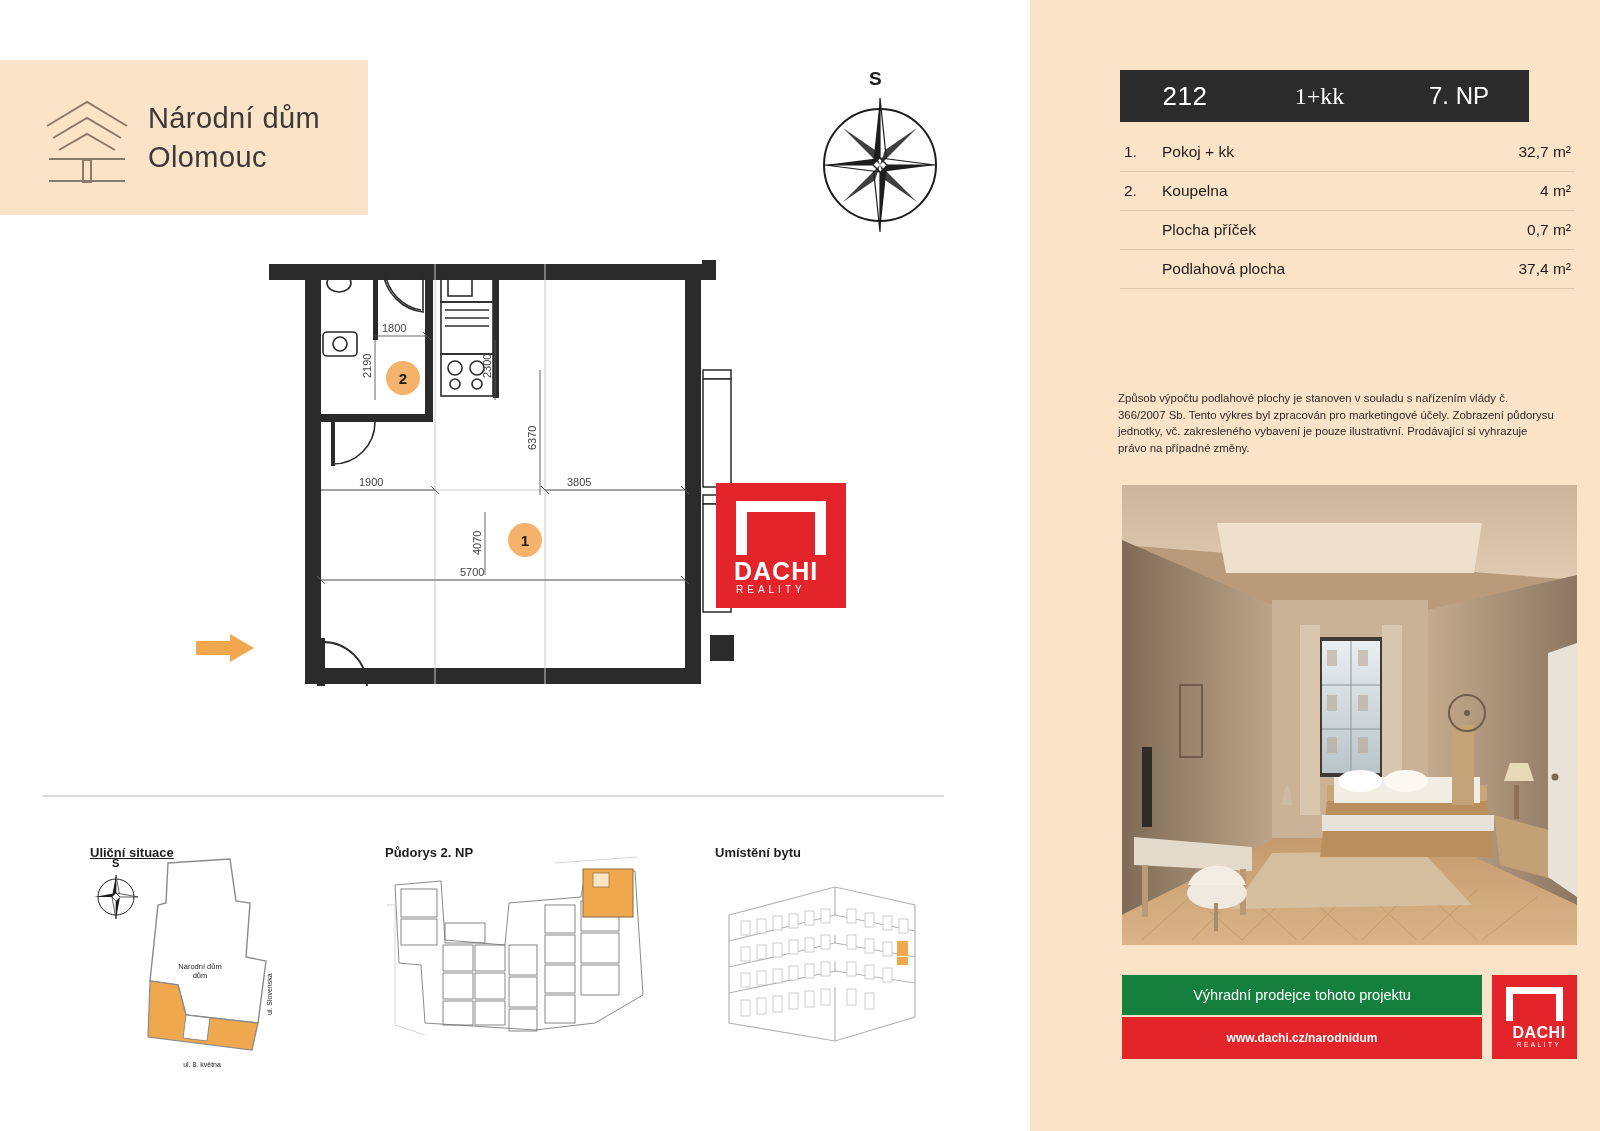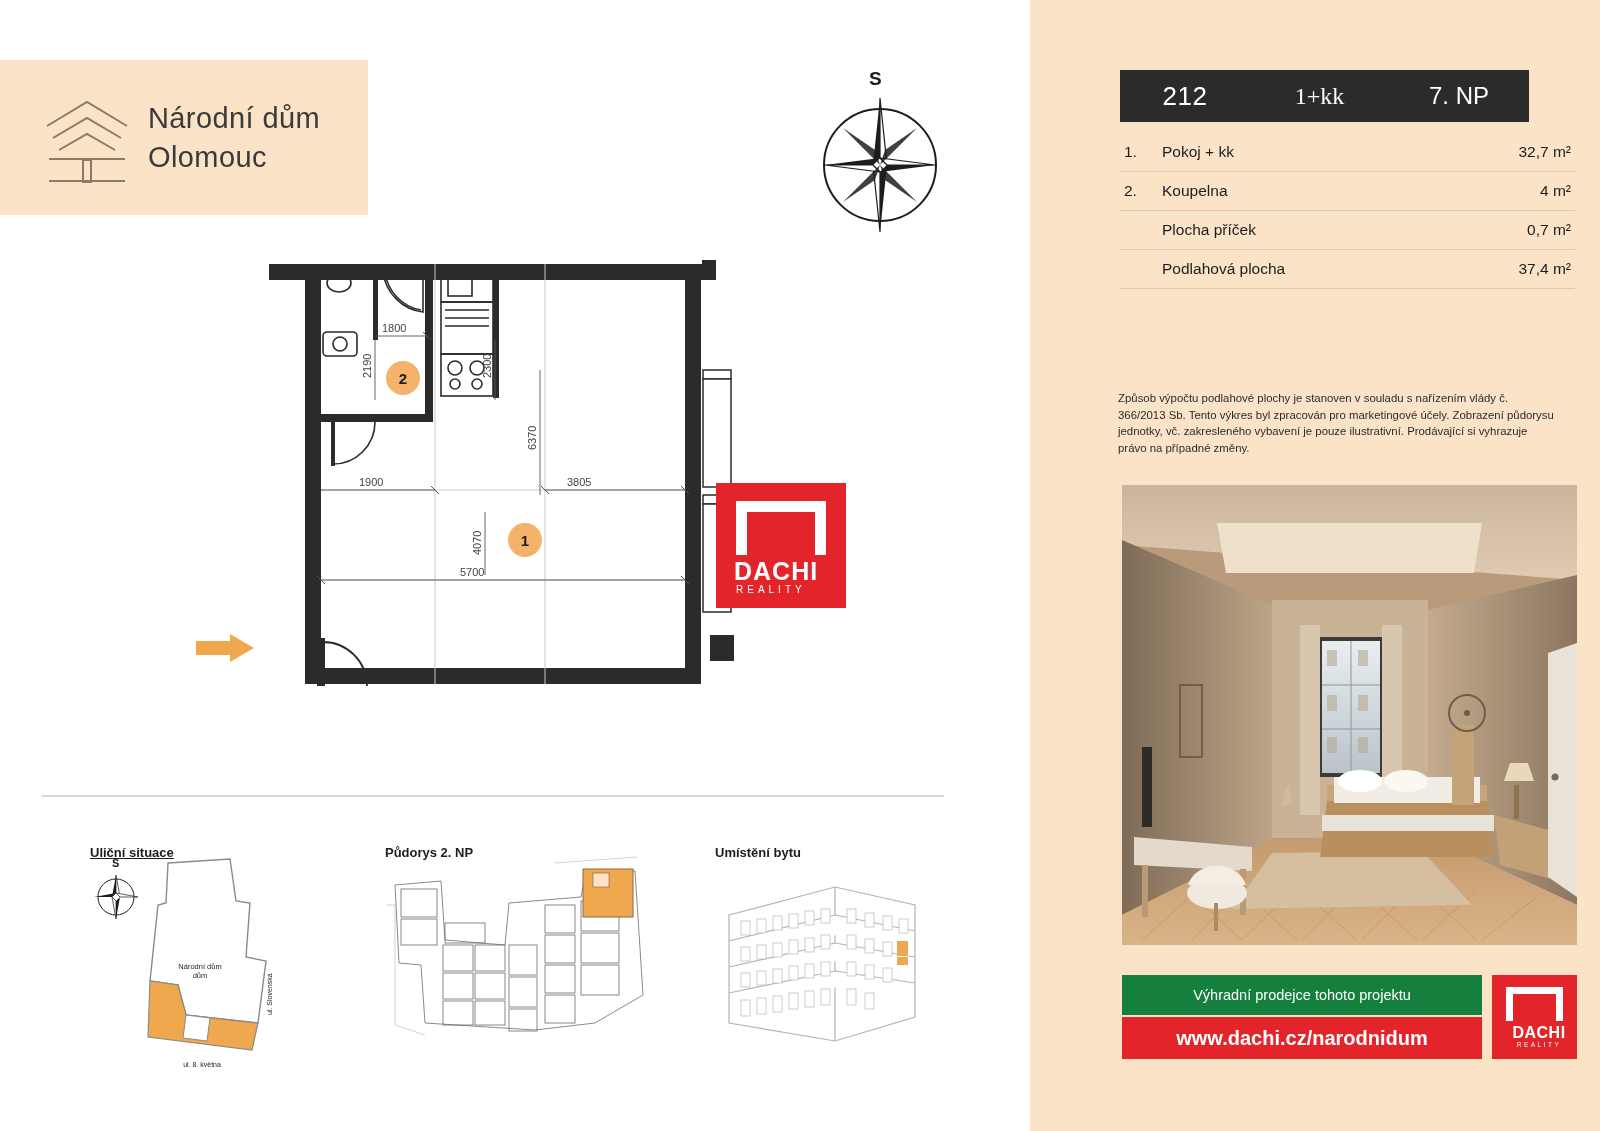--- a/index.html
+++ b/index.html
@@ -117,21 +117,21 @@
   }
 
   
   #seller-bar {
     position:absolute; left:62px; top:975px; width:360px; height:40px;
     background:#15803d; color:#fff; font-size:14.5px;
     display:flex; align-items:center; justify-content:center;
   }
   #url-bar {
     position:absolute; left:62px; top:1017px; width:360px; height:42px;
-    background:#e3242b; color:#fff; font-size:20px; font-weight:bold;
+    background:#e3242b; color:#fff; font-size:12px; font-weight:bold;
     display:flex; align-items:center; justify-content:center;
   }
   #dachi-box {
     position:absolute; left:432px; top:975px; width:85px; height:84px; background:#e3242b;
   }
   #dachi-box .wm-inner {
     position:absolute; left:14px; top:12px; width:57px; height:34px;
     border:7px solid #ffffff; border-bottom:none;
   }
   #dachi-box .wm-d {
@@ -481,21 +481,21 @@
         <div class="name">Plocha příček</div>
         <div class="area">0,7 m²</div>
       </div>
       <div class="row total">
         <div class="idx"></div>
         <div class="name">Podlahová plocha</div>
         <div class="area">37,4 m²</div>
       </div>
     </div>
 
-    <div id="disclaimer">Způsob výpočtu podlahové plochy je stanoven v souladu s nařízením vlády č. 366/2013 Sb. Tento výkres byl zpracován pro marketingové účely. Zobrazení půdorysu jednotky, vč. zakresleného vybavení je pouze ilustrativní.  Prodávající si vyhrazuje právo na případné změny.</div>
+    <div id="disclaimer">Způsob výpočtu podlahové plochy je stanoven v souladu s nařízením vlády č. 366/2007 Sb. Tento výkres byl zpracován pro marketingové účely. Zobrazení půdorysu jednotky, vč. zakresleného vybavení je pouze ilustrativní.  Prodávající si vyhrazuje právo na případné změny.</div>
 
     <div id="render-photo">
       <svg width="455" height="460" viewBox="0 0 455 460" preserveAspectRatio="none">
         <defs>
           <linearGradient id="ceil" x1="0" y1="0" x2="0" y2="1">
             <stop offset="0%" stop-color="#cbb49c"></stop>
               <stop offset="100%" stop-color="#e0cbb2"></stop>
           </linearGradient>
           <linearGradient id="wallL" x1="0" y1="0" x2="1" y2="0">
             <stop offset="0%" stop-color="#7e6a56"></stop>

